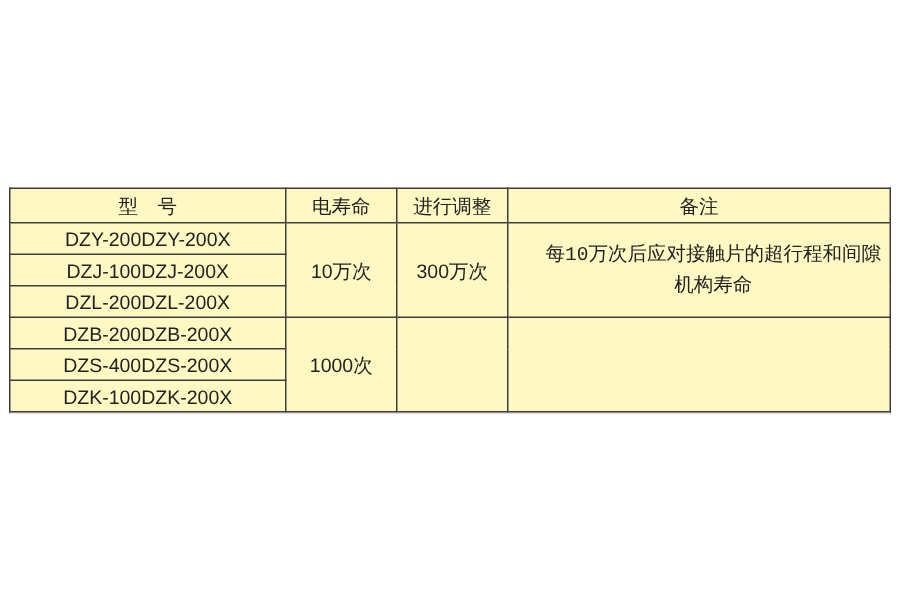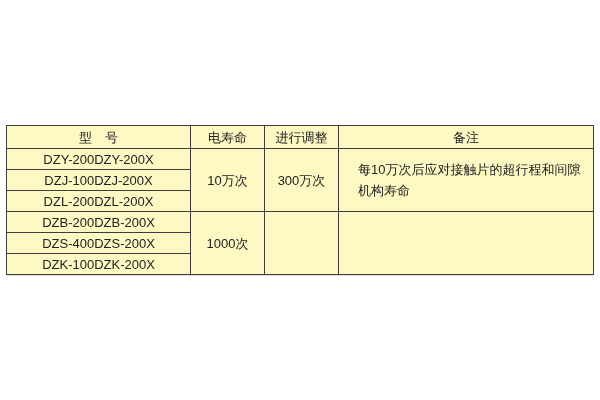--- a/index.html
+++ b/index.html
@@ -45,24 +45,25 @@
     white-space: nowrap;
   }
   tr.header-row { height: 23px; }
   tr.data-row  { height: 21px; }
   .model-pair {
     display: flex;
     justify-content: center;
     align-items: center;
   }
   td.remarks-cell {
-    text-align: left;
+    text-align: center;
     vertical-align: middle;
     padding-left: 19px;
     white-space: normal;
+    font-family: Liberation Mono, monospace;
   }
   td.remarks-cell .remark-line {
     line-height: 21px;
     font-size: 13px;
   }
 </style>
 </head>
 <body>
 
 <table class="spec-table">

